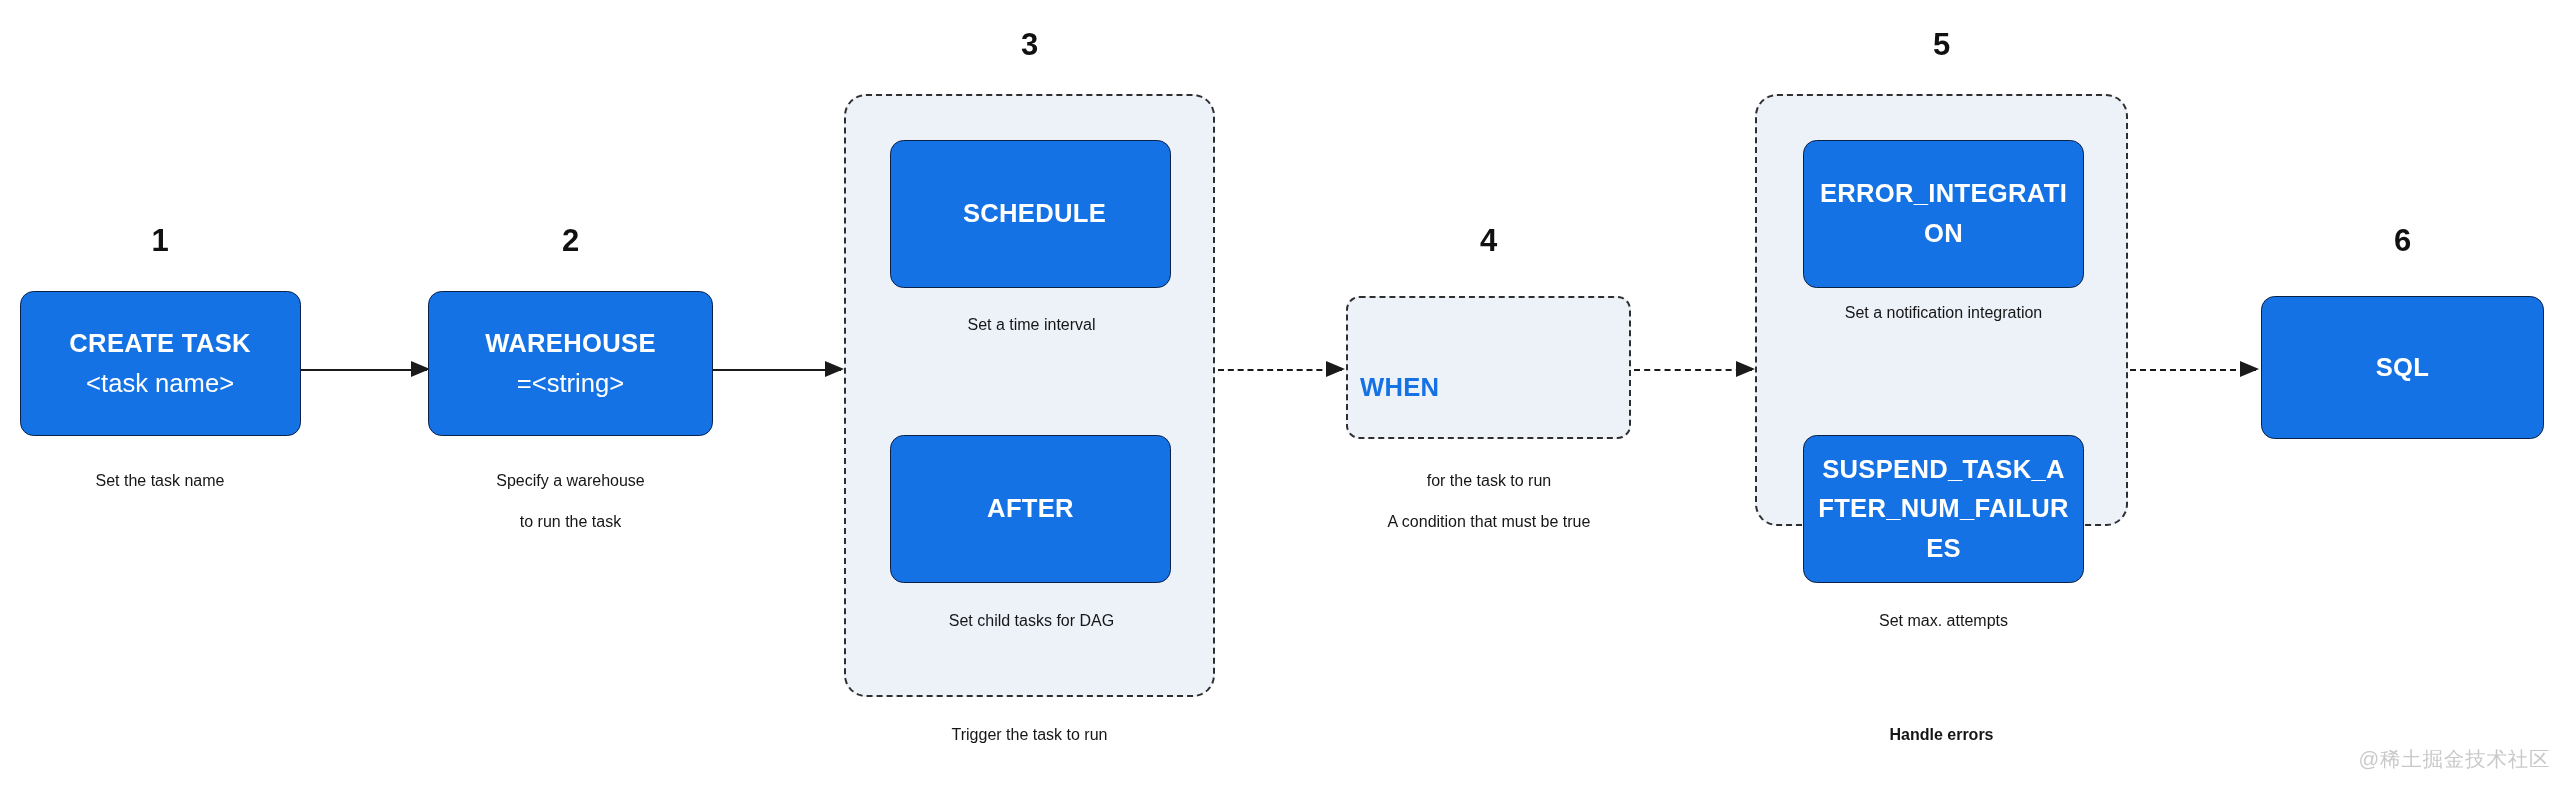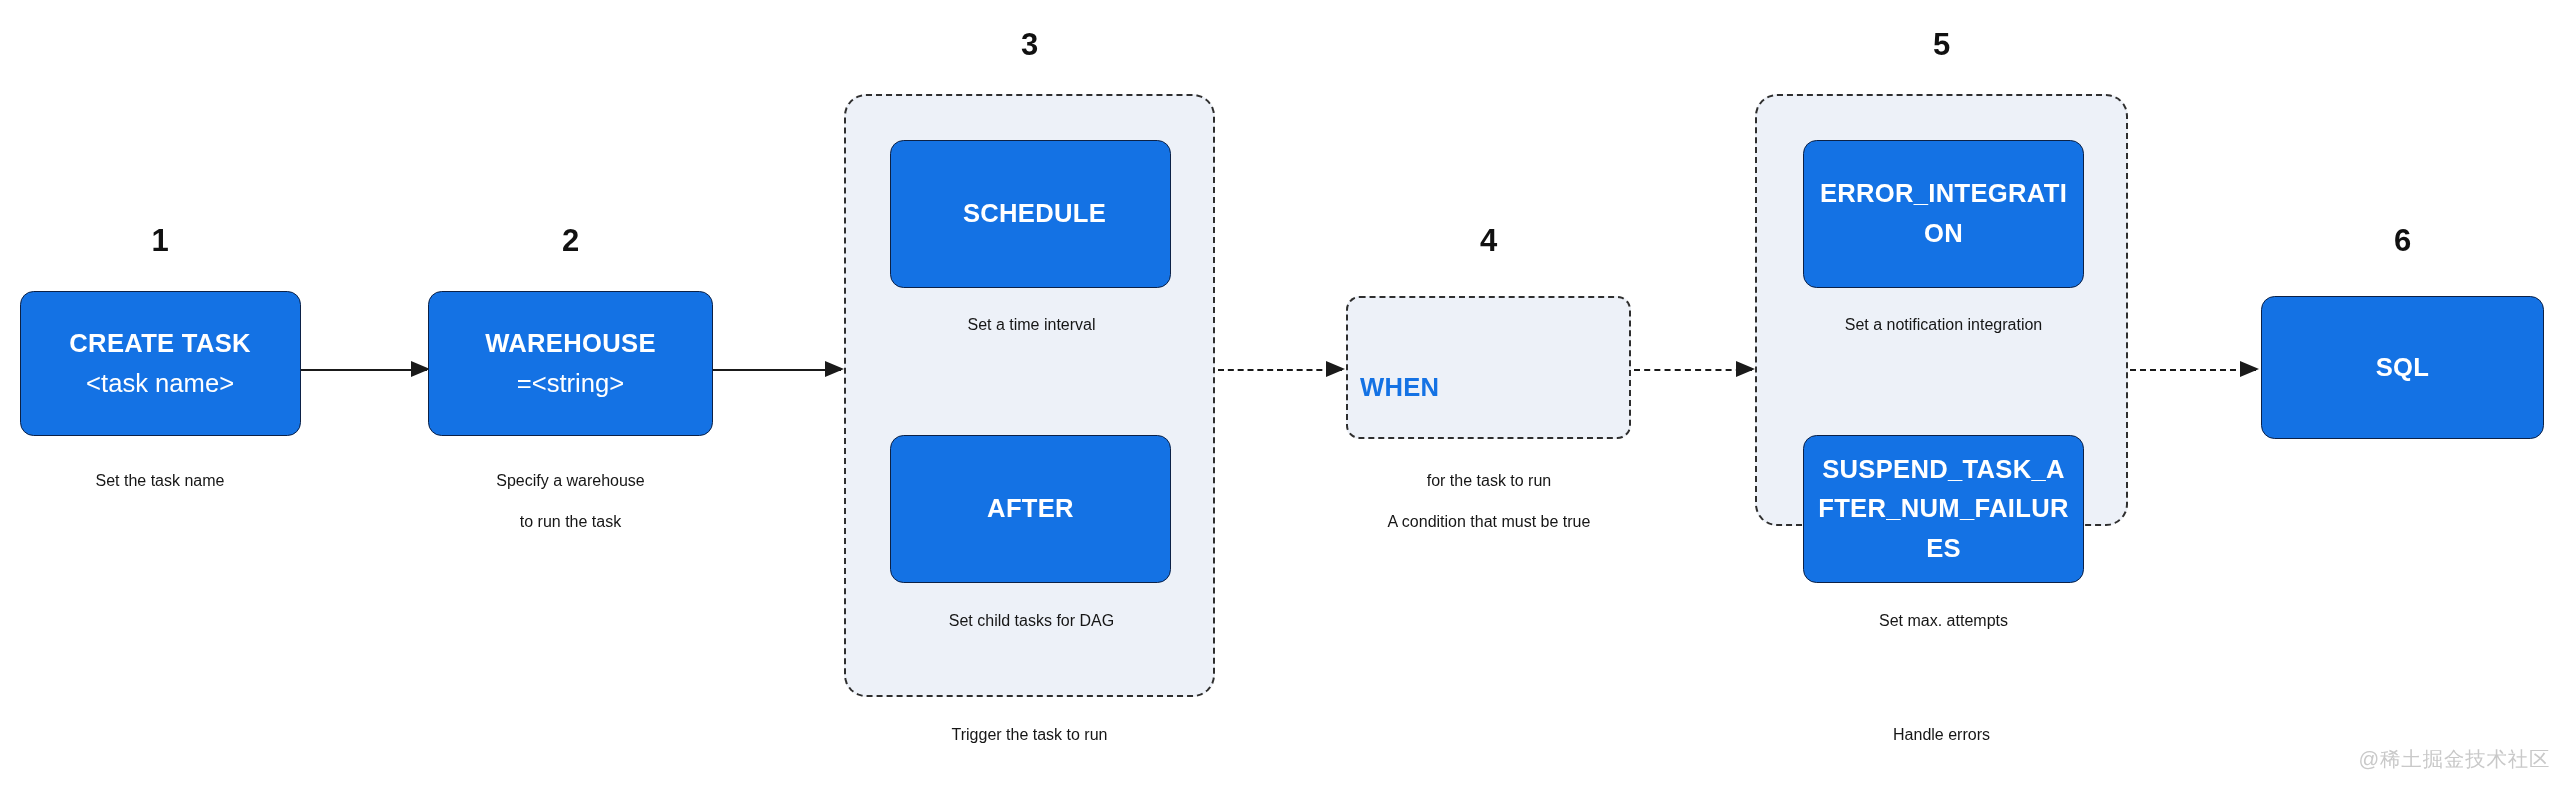--- a/index.html
+++ b/index.html
@@ -110,27 +110,27 @@
     <div>A condition that must be true</div>
   </div>
 
   <div class="arrow dashed" style="left:1634px;width:118px;"></div>
 
   <div class="step-num high" style="left:1755px;width:373px;">5</div>
   <div class="group" style="left:1755px;top:94px;width:373px;height:432px;">
     <div class="node" style="left:46px;top:44px;width:281px;height:148px;">
       <div class="node-title">ERROR_INTEGRATION</div>
     </div>
-    <div class="caption" style="left:0;top:208px;width:373px;">Set a notification integration</div>
+    <div class="caption" style="left:0;top:196px;width:373px;">Set a notification integration</div>
     <div class="node" style="left:46px;top:339px;width:281px;height:148px;">
       <div class="node-title">SUSPEND_TASK_AFTER_NUM_FAILURES</div>
     </div>
     <div class="caption" style="left:0;top:504px;width:373px;">Set max. attempts</div>
   </div>
-  <div class="caption" style="left:1755px;top:714px;width:373px;">Handle errors</div>
+  <div class="caption" style="left:1755px;top:714px;width:373px;font-weight:bold;">Handle errors</div>
 
   <div class="arrow dashed" style="left:2130px;width:126px;"></div>
 
   <div class="step-num" style="left:2261px;width:283px;">6</div>
   <div class="node" style="left:2261px;top:296px;width:283px;height:143px;">
     <div class="node-title">SQL</div>
   </div>
 
   <div class="watermark">@稀土掘金技术社区</div>
 

